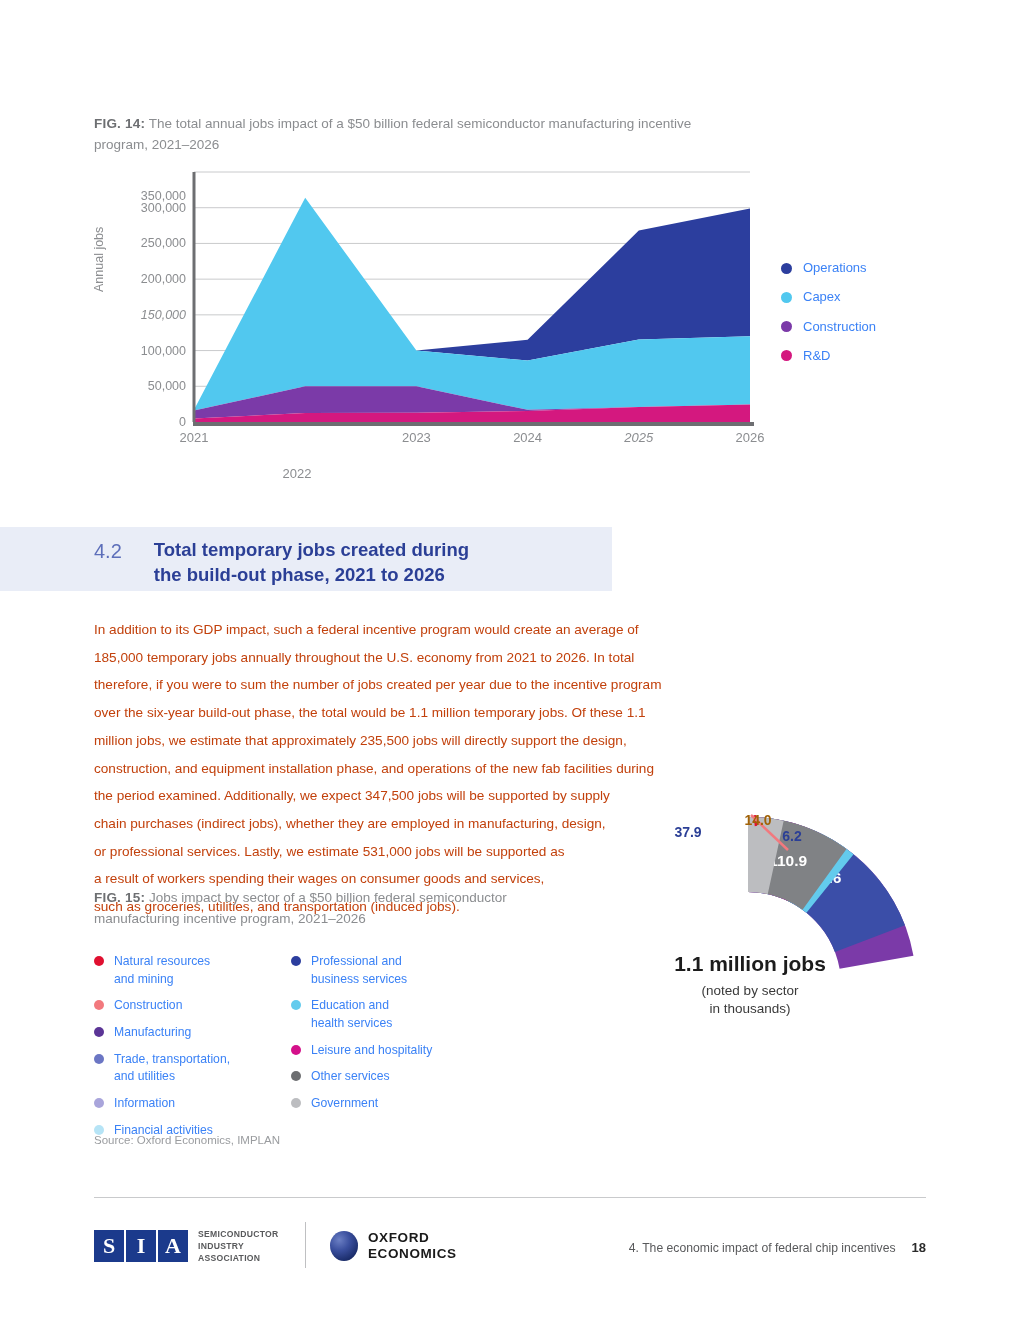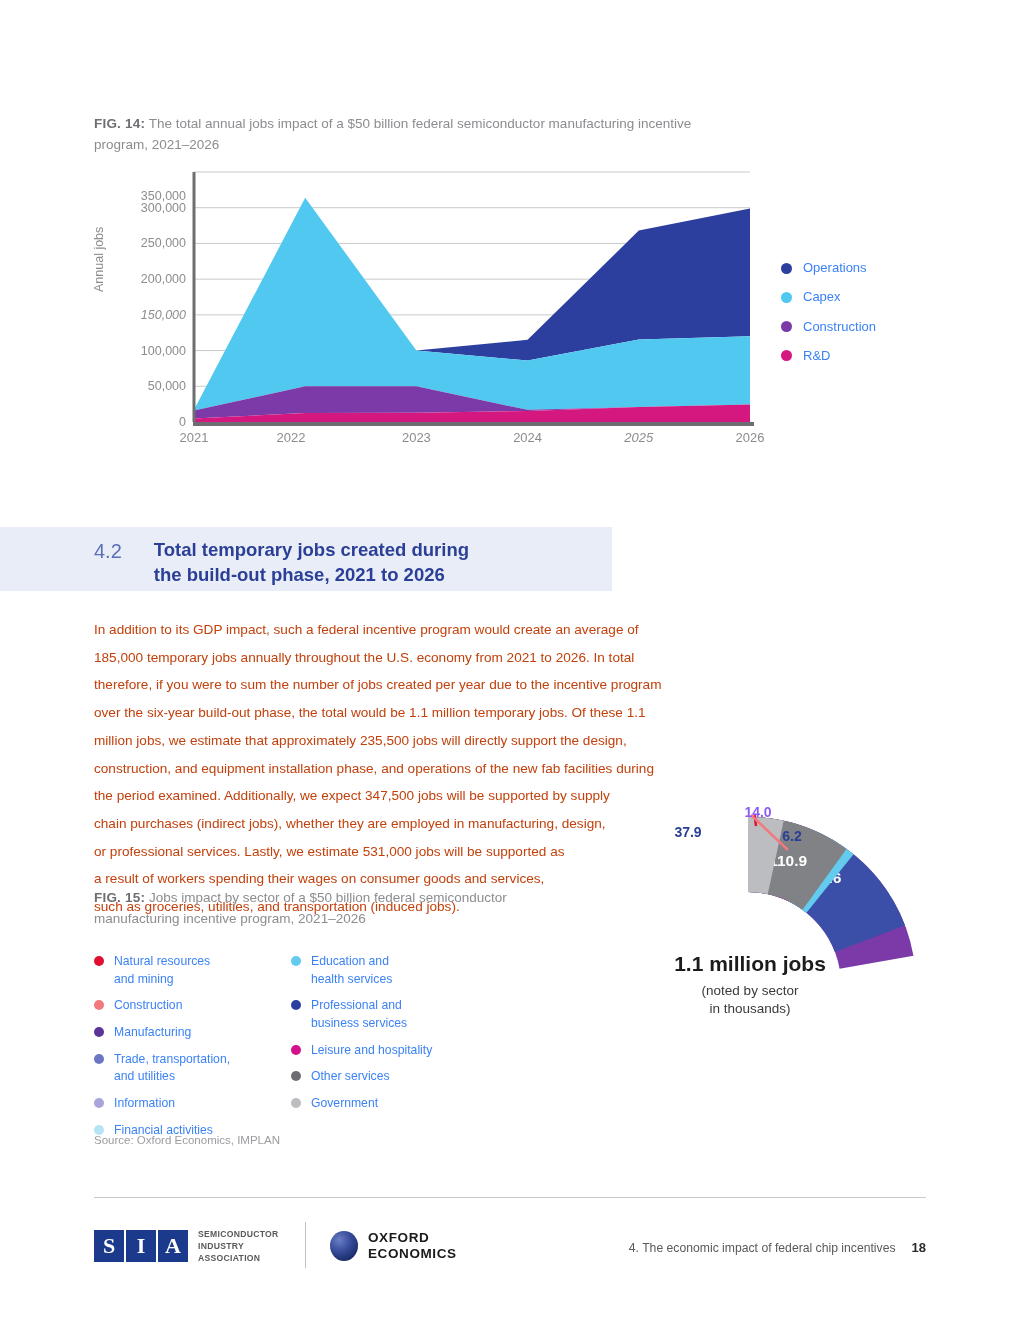--- a/index.html
+++ b/index.html
@@ -292,21 +292,21 @@
         <path d="M0,237.85714285714286 L111.2,25.714285714285722 L222.4,178.57142857142856 L333.59999999999997,167.85714285714286 L444.8,58.571428571428584 L556,36.428571428571416 L556,164.28571428571428 L444.8,167.5 L333.59999999999997,188.57142857142856 L222.4,178.57142857142856 L111.2,25.714285714285722 L0,237.85714285714286 Z" fill="#2c3e9e"></path>
         <path d="M0,237.85714285714286 L111.2,25.714285714285722 L222.4,178.57142857142856 L333.59999999999997,188.57142857142856 L444.8,167.5 L556,164.28571428571428 L556,232.5 L444.8,235 L333.59999999999997,237.85714285714286 L222.4,214.28571428571428 L111.2,214.28571428571428 L0,238.57142857142858 Z" fill="#51c8ef"></path>
         <path d="M0,238.57142857142858 L111.2,214.28571428571428 L222.4,214.28571428571428 L333.59999999999997,237.85714285714286 L444.8,235 L556,232.5 L556,232.5 L444.8,235 L333.59999999999997,238.92857142857142 L222.4,240.71428571428572 L111.2,241.07142857142858 L0,246.42857142857142 Z" fill="#7b3aa8"></path>
         <path d="M0,246.42857142857142 L111.2,241.07142857142858 L222.4,240.71428571428572 L333.59999999999997,238.92857142857142 L444.8,235 L556,232.5 L556,250 L444.8,250 L333.59999999999997,250 L222.4,250 L111.2,250 L0,250 Z" fill="#d4187f"></path>
         <line x1="0" y1="0" x2="0" y2="250" stroke="#6d6e71" stroke-width="3"></line>
         <line x1="-1" y1="252" x2="560" y2="252" stroke="#6d6e71" stroke-width="4"></line>
       </svg>
     </div>
   <div id="area-xticks">
       <div class="area-xtick" style="left: 0px;">2021</div>
-      <div class="area-xtick" style="left: 97px;">2022</div>
+      <div class="area-xtick" style="left: 103px; margin-top: 36px;">2022</div>
       <div class="area-xtick" style="left: 222.4px;">2023</div>
       <div class="area-xtick" style="left: 333.6px;">2024</div>
       <div class="area-xtick" style="left: 444.8px; font-style: italic;">2025</div>
       <div class="area-xtick" style="left: 556px;">2026</div>
     </div>
 </div>
 
 <div id="area-legend">
     <div class="legend-row">
       <span class="legend-dot" style="background:#2c3e9e"></span>
@@ -374,28 +374,28 @@
         <span class="legend-dot" style="background:#a9a5db"></span>
         <span class="legend-text">Information</span>
       </div>
       <div class="legend-row2">
         <span class="legend-dot" style="background:#b6e4f6"></span>
         <span class="legend-text">Financial activities</span>
       </div>
     </div>
   <div class="legend-col" id="legend-col-right">
       <div class="legend-row2">
+        <span class="legend-dot" style="background:#2c3e9e"></span>
+        <span class="legend-text">Professional and
+business services</span>
+      </div>
+      <div class="legend-row2">
         <span class="legend-dot" style="background:#63cbed"></span>
         <span class="legend-text">Education and
 health services</span>
-      </div>
-      <div class="legend-row2">
-        <span class="legend-dot" style="background:#2c3e9e"></span>
-        <span class="legend-text">Professional and
-business services</span>
       </div>
       <div class="legend-row2">
         <span class="legend-dot" style="background:#d4108a"></span>
         <span class="legend-text">Leisure and hospitality</span>
       </div>
       <div class="legend-row2">
         <span class="legend-dot" style="background:#6d6e71"></span>
         <span class="legend-text">Other services</span>
       </div>
       <div class="legend-row2">
@@ -431,21 +431,21 @@
       <line x1="184.7209511556821" y1="15.13290837963072" x2="186" y2="26" stroke="#e01030" stroke-width="2.5"></line>
       <line x1="180.9770449546902" y1="15.02606904781618" x2="218" y2="50" stroke="#f2797e" stroke-width="2.5"></line>
     </svg>
   <div id="donut-center">
     <div id="donut-center-inner">
       <div id="donut-total">1.1 million jobs</div>
       <div id="donut-sub">(noted by sector
 in thousands)</div>
     </div>
   </div>
-<div class="donut-outside-label" style="left: 188px; top: 12px; color: #8b5cf6;">14.0</div>
+<div class="donut-outside-label" style="left: 188px; top: 20px; color: #a16207;">14.0</div>
     <div class="donut-outside-label" style="left: 222px; top: 36px; color: rgb(43, 63, 150);">6.2</div>
     <div class="donut-outside-label" style="left: 118px; top: 32px; color: rgb(43, 63, 150);">37.9</div>
   </div>
 
 <div id="footer-rule"></div>
 <div id="footer">
   <div id="sia-logo">
     <div class="sia-sq">S</div>
     <div class="sia-sq">I</div>
     <div class="sia-sq">A</div>

